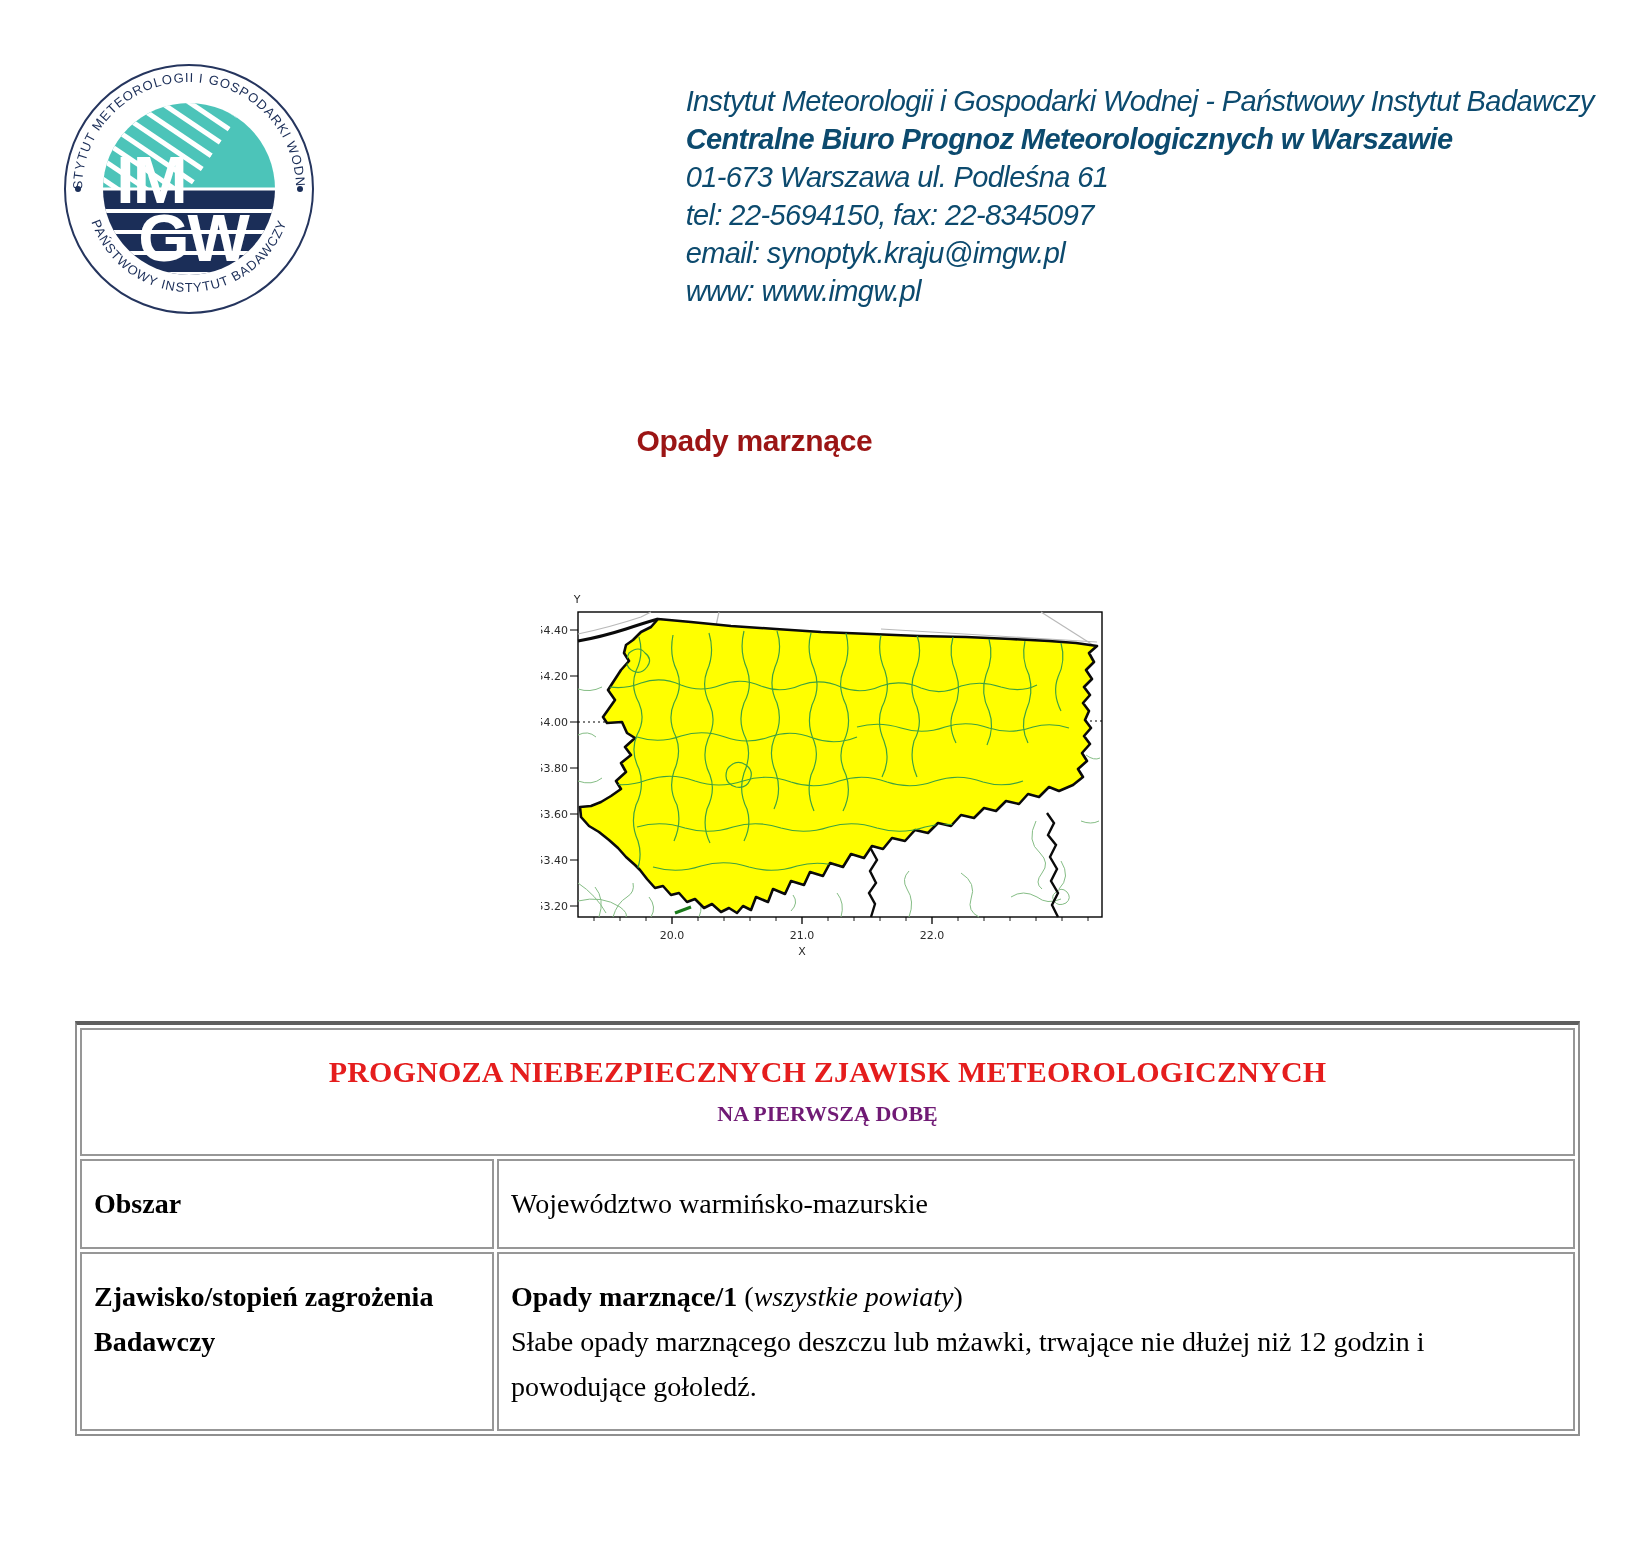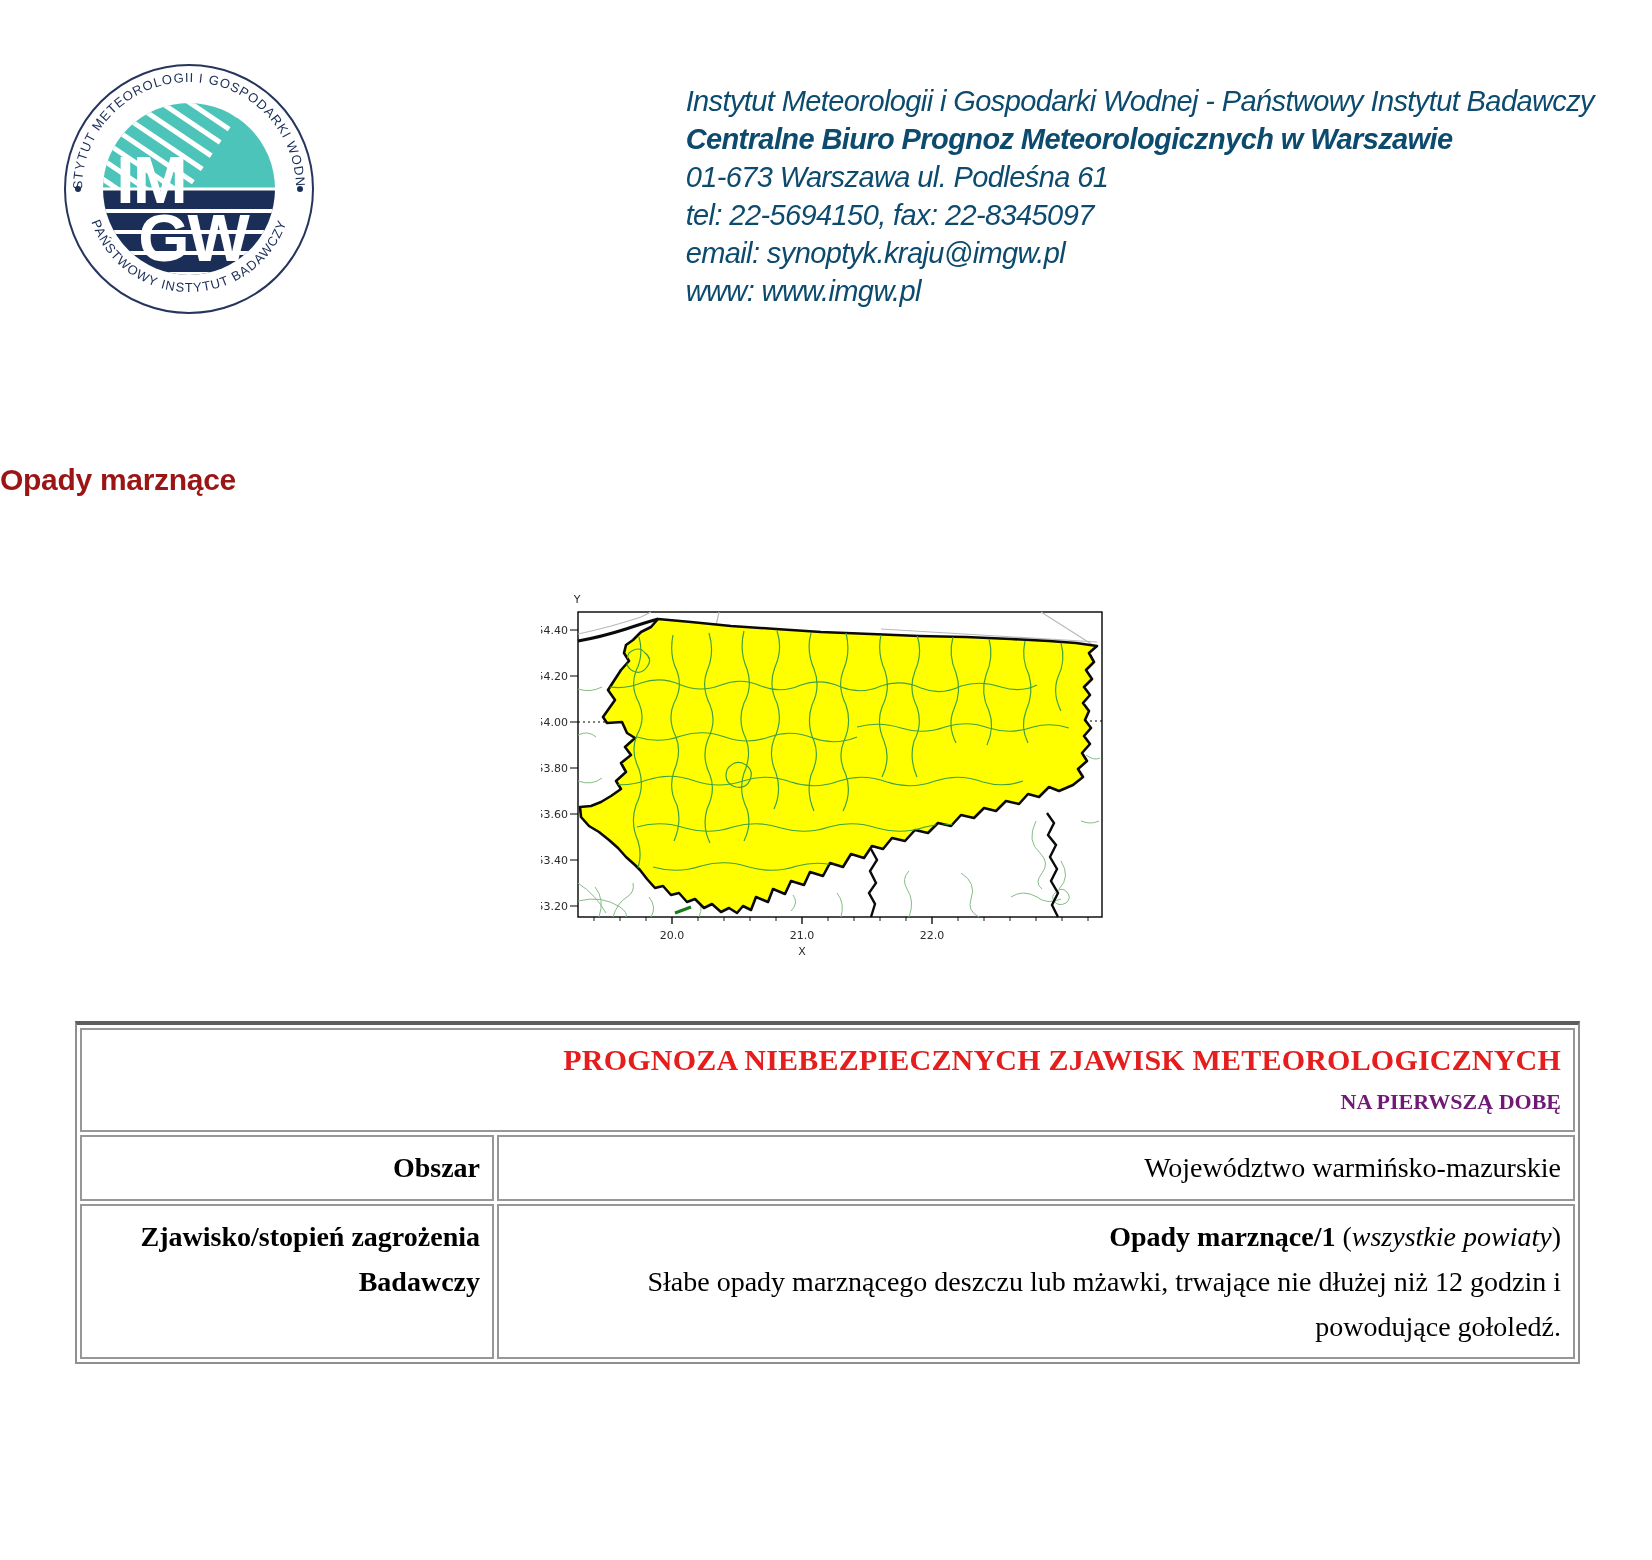--- a/index.html
+++ b/index.html
@@ -15,37 +15,37 @@
   
   .letterhead{
     position:absolute;top:82px;right:58px;text-align:left;
     color:#0c4a6e;font-size:29px;line-height:38px;letter-spacing:-0.6px;font-style:italic;
   }
   .letterhead .lh-line{white-space:nowrap;}
   .letterhead .bold{font-weight:bold;}
 
   
   .doc-title{
-    position:absolute;top:463px;left:0;width:1509px;
+    position:absolute;top:424px;left:0;width:1509px;text-align:center;
     color:#9b1515;font-weight:bold;font-size:30px;letter-spacing:-0.3px;
   }
 
   
   .map-wrap{position:absolute;top:585px;left:541px;width:570px;height:380px;}
   .map-wrap svg{display:block;}
   .axis-txt{font-family:"DejaVu Sans",sans-serif;font-size:11px;fill:#2a2a2a;}
 
   
   .tbl-wrap{position:absolute;top:1021px;left:75px;width:1505px;}
   table.tbl{
     width:1505px;border-collapse:separate;border-spacing:3px;background:#ffffff;
     border:2px solid #8f8f8f;border-top:4px solid #5e5e5e;
     font-family:"Liberation Serif","DejaVu Serif",serif;color:#000;
   }
-  table.tbl td{border:2px solid #979797;padding:8px 12px;vertical-align:top;text-align:right;}
+  table.tbl td{border:2px solid #979797;padding:20px 12px;vertical-align:top;}
   td.cell-head{text-align:center;padding:8px 10px 12px;}
   .t-title{color:#e51d1d;font-weight:bold;font-size:30px;line-height:44px;letter-spacing:0.2px;}
   .t-sub{color:#701a75;font-weight:bold;font-size:22px;line-height:40px;}
   td.lbl{font-weight:bold;width:386px;font-size:28px;line-height:45px;padding-top:8px;}
   td.val{font-size:28px;line-height:45px;padding-top:8px;margin-top:8px;}
   tr.r-obszar td{height:46px;}
   tr.r-waznosc td{height:92px;}
   tr.r-zjawisko td{height:128px;}
   .ital{font-style:italic;}
   .b{font-weight:bold;}

